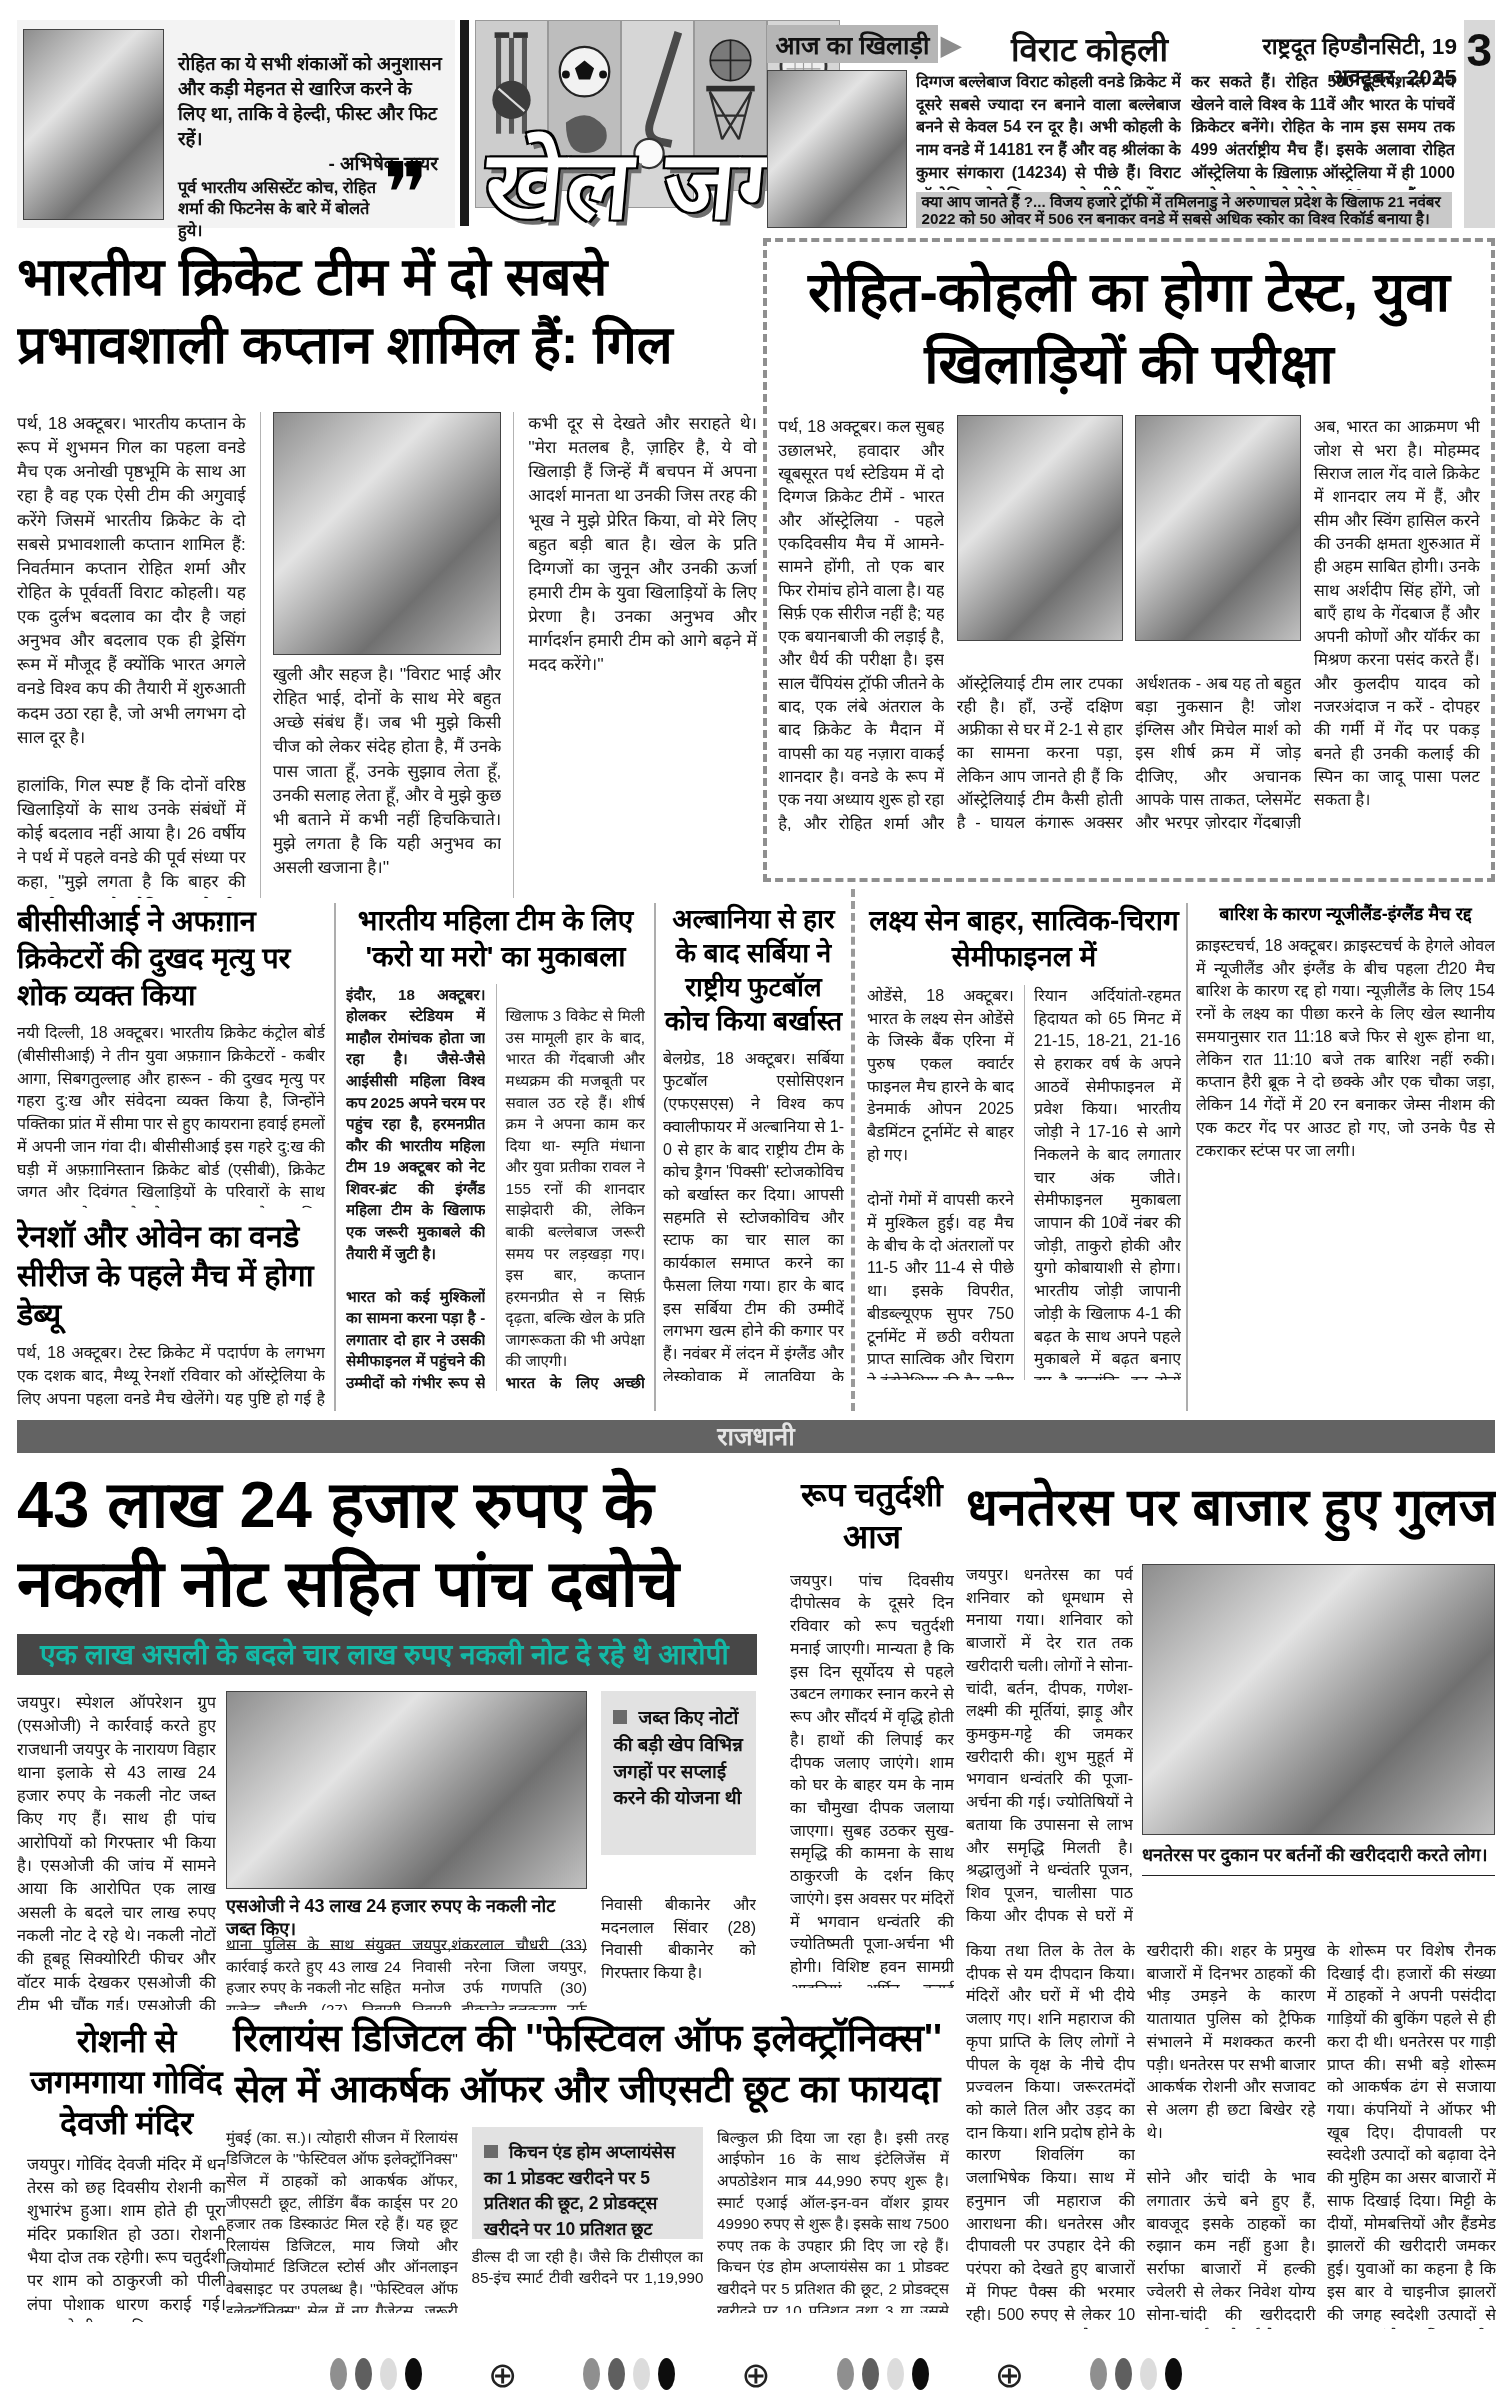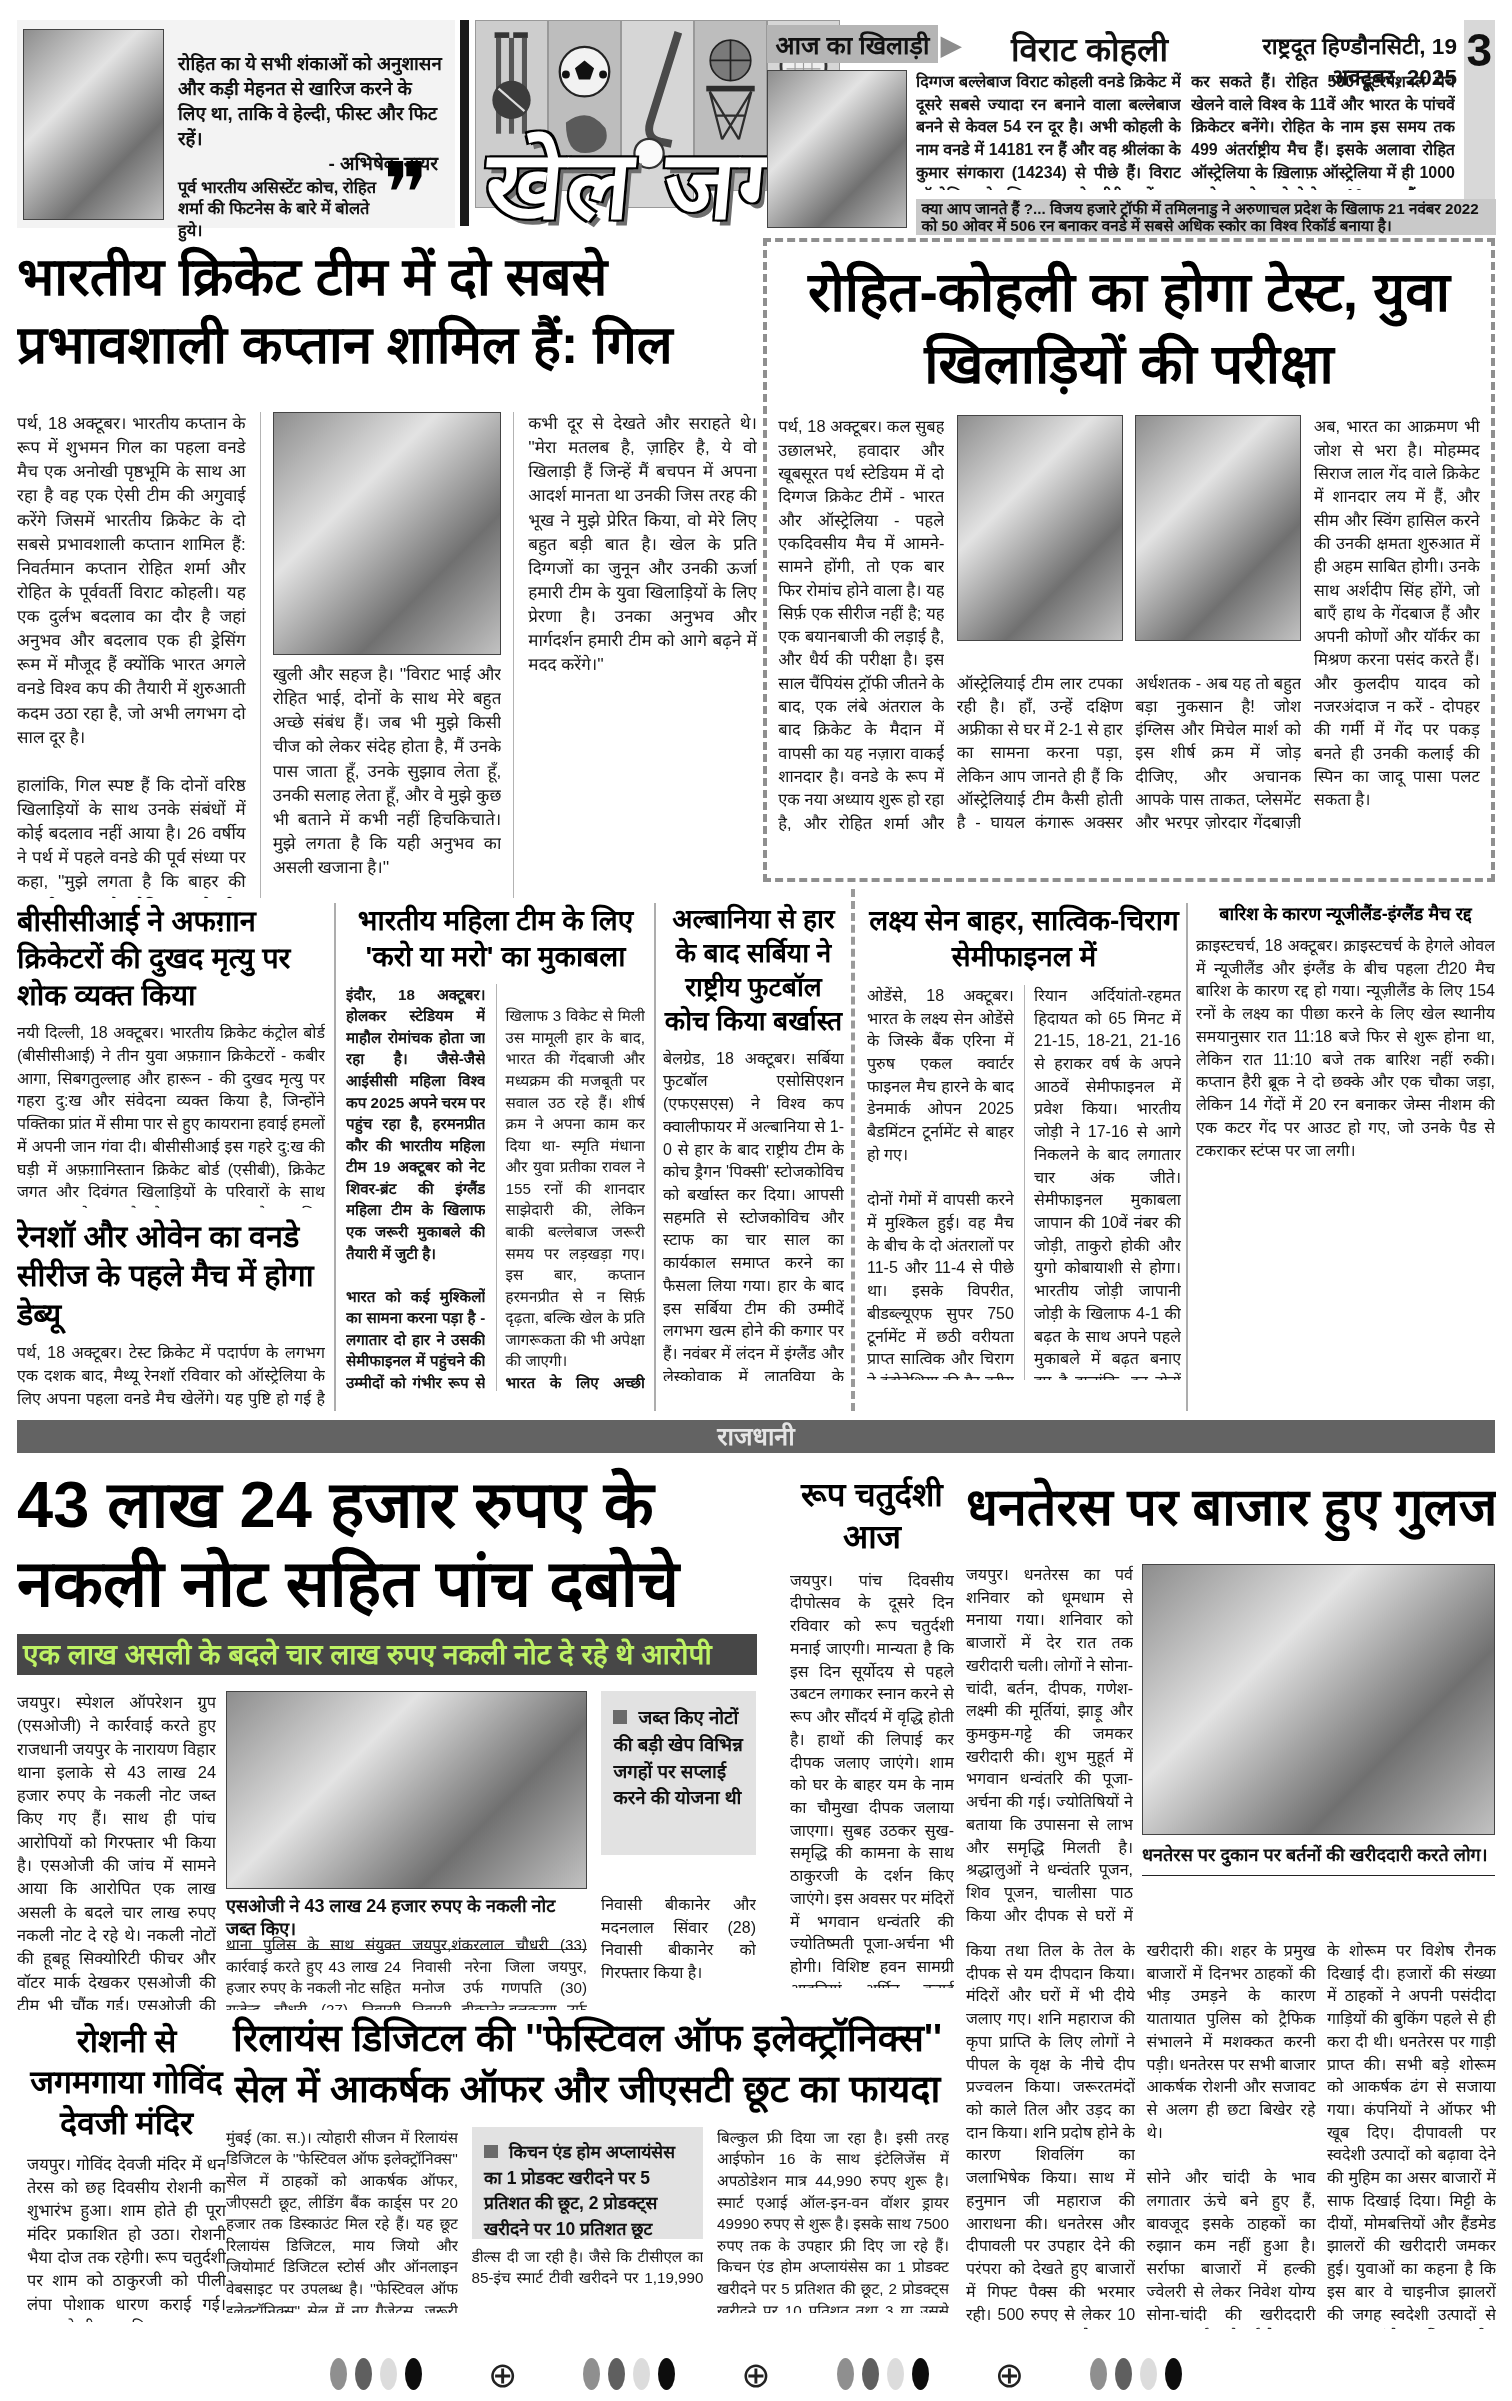--- a/index.html
+++ b/index.html
@@ -88,21 +88,21 @@
       <span style="font-size:26px;color:#8d8d8d;font-weight:bold;">▶</span>
     </div>
     <div class="abs" style="left:209px;top:5.6px;width:237px;text-align:center;font-size:33px;font-weight:bold;">विराट कोहली</div>
     <div class="abs" style="left:452px;top:10.2px;width:243px;text-align:right;font-size:22.6px;font-weight:bold;">राष्ट्रदूत हिण्डौनसिटी, 19 अक्टूबर, 2025</div>
     <div class="abs" style="left:702px;top:0;width:30.5px;height:208px;background:#d8d8d8;">
       <div style="text-align:center;font-size:46px;font-weight:bold;margin-top:3.4px;">3</div>
     </div>
     <div class="abs photo" style="left:4.5px;top:50px;width:140px;height:158px;"></div>
     <div class="abs btxt" style="left:154px;top:51px;width:265px;height:119px;font-size:16px;font-weight:bold;">दिग्गज बल्लेबाज विराट कोहली वनडे क्रिकेट में दूसरे सबसे ज्यादा रन बनाने वाला बल्लेबाज बनने से केवल 54 रन दूर है। अभी कोहली के नाम वनडे में 14181 रन हैं और वह श्रीलंका के कुमार संगकारा (14234) से पीछे हैं। विराट ऑस्ट्रेलिया के खिलाफ वनडे सीरीज में यह उपलब्धि हासिल</div>
     <div class="abs btxt" style="left:429px;top:51px;width:264px;height:119px;font-size:16px;font-weight:bold;">कर सकते हैं। रोहित 500 इंटरनेशनल मैच खेलने वाले विश्व के 11वें और भारत के पांचवें क्रिकेटर बनेंगे। रोहित के नाम इस समय तक 499 अंतर्राष्ट्रीय मैच हैं। इसके अलावा रोहित ऑस्ट्रेलिया के ख़िलाफ़ ऑस्ट्रेलिया में ही 1000 वनडे रन पूरे करने से केवल 10 रन दूर हैं।</div>
-    <div class="abs" style="left:154px;top:172px;width:580px;height:36px;background:#c9c9c9;padding:2.3px 5.6px;box-sizing:border-box;overflow:hidden;margin-top:7px;">
+    <div class="abs" style="left:154px;top:172px;width:536px;height:36px;background:#c9c9c9;padding:2.3px 5.6px;box-sizing:border-box;overflow:hidden;">
       <span style="font-size:15.2px;font-weight:bold;line-height:1.1;">क्या आप जानते हैं ?... विजय हजारे ट्रॉफी में तमिलनाडु ने अरुणाचल प्रदेश के खिलाफ 21 नवंबर 2022 को 50 ओवर में 506 रन बनाकर वनडे में सबसे अधिक स्कोर का विश्व रिकॉर्ड बनाया है।</span>
     </div>
   </div>
 
   <div class="abs" style="left:17px;top:243px;width:740px;height:655px;">
     <div class="hl" style="font-size:53px;">भारतीय क्रिकेट टीम में दो सबसे प्रभावशाली कप्तान शामिल हैं: गिल</div>
     <div class="abs cols" style="left:0;top:169px;width:740px;height:486px;gap:14.7px;">
       <div class="btxt" style="font-size:17px;height:486px;">पर्थ, 18 अक्टूबर। भारतीय कप्तान के रूप में शुभमन गिल का पहला वनडे मैच एक अनोखी पृष्ठभूमि के साथ आ रहा है वह एक ऐसी टीम की अगुवाई करेंगे जिसमें भारतीय क्रिकेट के दो सबसे प्रभावशाली कप्तान शामिल हैं: निवर्तमान कप्तान रोहित शर्मा और रोहित के पूर्ववर्ती विराट कोहली। यह एक दुर्लभ बदलाव का दौर है जहां अनुभव और बदलाव एक ही ड्रेसिंग रूम में मौजूद हैं क्योंकि भारत अगले वनडे विश्व कप की तैयारी में शुरुआती कदम उठा रहा है, जो अभी लगभग दो साल दूर है।
 
 हालांकि, गिल स्पष्ट हैं कि दोनों वरिष्ठ खिलाड़ियों के साथ उनके संबंधों में कोई बदलाव नहीं आया है। 26 वर्षीय ने पर्थ में पहले वनडे की पूर्व संध्या पर कहा, ''मुझे लगता है कि बाहर की कहानी अलग है, लेकिन हमारे बीच कुछ भी नहीं बदला है। सब कुछ पहले जैसा ही है, और यह बहुत मददगार है।''
@@ -193,21 +193,21 @@
     <div class="btxt" style="font-size:16px;height:418px;margin-top:9px;">क्राइस्टचर्च, 18 अक्टूबर। क्राइस्टचर्च के हेगले ओवल में न्यूजीलैंड और इंग्लैंड के बीच पहला टी20 मैच बारिश के कारण रद्द हो गया। न्यूज़ीलैंड के लिए 154 रनों के लक्ष्य का पीछा करने के लिए खेल स्थानीय समयानुसार रात 11:18 बजे फिर से शुरू होना था, लेकिन रात 11:10 बजे तक बारिश नहीं रुकी। कप्तान हैरी ब्रूक ने दो छक्के और एक चौका जड़ा, लेकिन 14 गेंदों में 20 रन बनाकर जेम्स नीशम की एक कटर गेंद पर आउट हो गए, जो उनके पैड से टकराकर स्टंप्स पर जा लगी।</div>
   </div>
 
   <div class="abs" style="left:17px;top:1420px;width:1478px;height:33px;background:#636363;">
     <div style="color:#e5e5e5;font-size:25px;font-weight:bold;text-align:center;line-height:33px;">राजधानी</div>
   </div>
 
   <div class="abs" style="left:17px;top:1465px;width:740px;height:545px;overflow:hidden;">
     <div class="hl" style="font-size:65px;line-height:1.22;">43 लाख 24 हजार रुपए के नकली नोट सहित पांच दबोचे</div>
     <div class="abs" style="left:0;top:169px;width:740px;height:41px;background:#474747;">
-      <div style="color:#bef264;font-size:28px;font-weight:bold;line-height:41px;padding-left:6px;">एक लाख असली के बदले चार लाख रुपए नकली नोट दे रहे थे आरोपी</div>
+      <div style="color:#14b8a6;font-size:28px;font-weight:bold;line-height:41px;padding-left:23px;">एक लाख असली के बदले चार लाख रुपए नकली नोट दे रहे थे आरोपी</div>
     </div>
     <div class="abs btxt" style="left:0;top:226px;width:199px;height:319px;font-size:16.4px;">जयपुर। स्पेशल ऑपरेशन ग्रुप (एसओजी) ने कार्रवाई करते हुए राजधानी जयपुर के नारायण विहार थाना इलाके से 43 लाख 24 हजार रुपए के नकली नोट जब्त किए गए हैं। साथ ही पांच आरोपियों को गिरफ्तार भी किया है। एसओजी की जांच में सामने आया कि आरोपित एक लाख असली के बदले चार लाख रुपए नकली नोट दे रहे थे। नकली नोटों की हूबहू सिक्योरिटी फीचर और वॉटर मार्क देखकर एसओजी की टीम भी चौंक गई। एसओजी की टीम इस गैंग पर पिछले 15 दिन से काम कर रही थी। फिलहाल आरोपियों से पूछताछ की जा रही है।
 
 अतिरिक्त पुलिस महानिदेशक (एडीजी) एसओजी वीके सिंह ने बताया कि एसओजी ने नारायण विहार</div>
     <div class="abs photo" style="left:209px;top:226px;width:361px;height:198px;"></div>
     <div class="abs capt" style="left:209px;top:430px;width:361px;border-bottom:1.7px solid #222;padding-bottom:6.8px;">एसओजी ने 43 लाख 24 हजार रुपए के नकली नोट जब्त किए।</div>
     <div class="abs graybox" style="left:584px;top:226px;width:155px;height:164px;">
       <span class="bullet"></span>
       <span style="font-size:18.6px;font-weight:bold;line-height:1.45;">जब्त किए नोटों की बड़ी खेप विभिन्न जगहों पर सप्लाई करने की योजना थी</span>
     </div>

